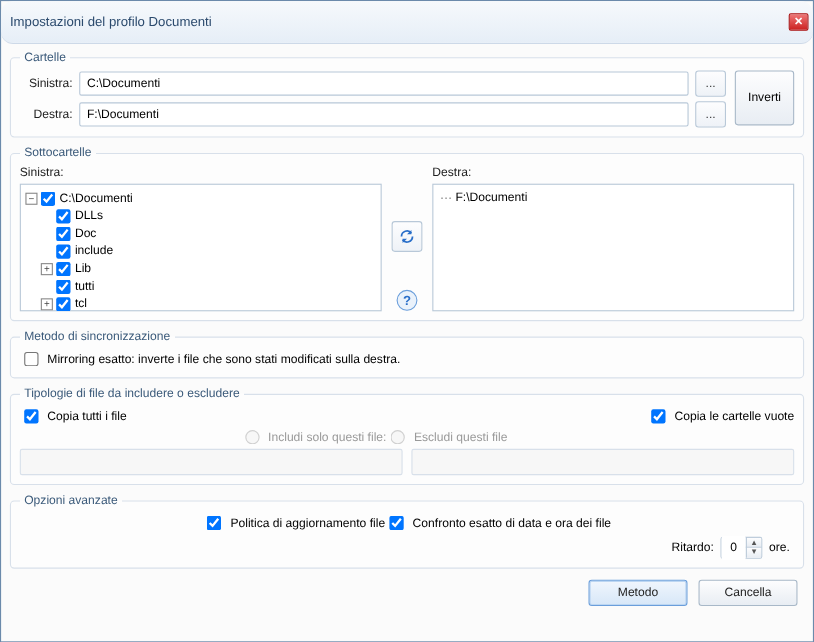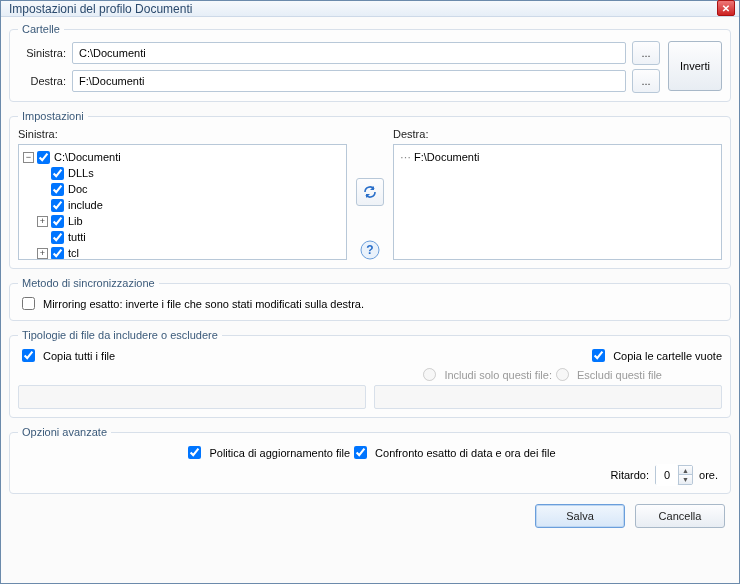--- a/index.html
+++ b/index.html
@@ -15,26 +15,27 @@
   }
   .window {
     border: 1px solid #6b8aab;
     width: 740px;
     height: 584px;
     background: #fbfbfb;
     display: flex;
     flex-direction: column;
   }
   .titlebar {
-    height: 16px;
+    height: 39px;
     background: linear-gradient(#f6f9fc, #e6eef7);
     border-bottom: 1px solid #cdd9e8;
     display: flex;
-    align-items: flex-end;
+    align-items: center;
     padding: 0 4px 0 8px;
+    border-radius: 11px;
   }
   .titlebar .title { flex: 1; color: #2b4a6d; font-size: 12px; }
   .close-btn {
     width: 18px; height: 16px;
     background: linear-gradient(#e77, #c22);
     border: 1px solid #a11;
     border-radius: 2px;
     color: #fff;
     display: flex; align-items: center; justify-content: center;
     font-size: 10px; font-weight: bold;
@@ -186,21 +187,21 @@
             <div class="icon-btn">
                 <span>...</span>
               </div>
           </div>
         </div>
         <button class="inverti-btn">Inverti</button>
       </div>
     </fieldset>
 
     <fieldset>
-      <legend>Impostazioni</legend>
+      <legend>Sottocartelle</legend>
       <div class="sub-row">
         <div style="flex:1;">
           <div class="sub-label">Sinistra:</div>
           <div class="tree-pane">
             <div class="tree-scroll">
               <div class="tree-node">
                 <span class="tree-toggle">−</span>
                 <input type="checkbox" class="tree-check" checked="" style="">
                 <span class="tree-label">C:\Documenti</span>
               </div>
@@ -285,21 +286,21 @@
       <div style="display:flex; justify-content:space-between;">
         <label class="check-line">
             <input type="checkbox" checked="" style="">
             <span>Copia tutti i file</span>
           </label>
         <label class="check-line">
             <input type="checkbox" checked="" style="">
             <span>Copia le cartelle vuote</span>
           </label>
       </div>
-      <div style="display:flex; justify-content:flex-end; padding:2px 0;">
+      <div style="display:flex; justify-content:center; padding:2px 0;">
         <label class="check-line disabled">
             <input type="radio" disabled="" style="">
             <span>Includi solo questi file:</span>
           </label>
         <label class="check-line disabled" style="margin-right:60px;">
             <input type="radio" disabled="" style="">
             <span>Escludi questi file</span>
           </label>
       </div>
       <div class="two-col">
@@ -327,18 +328,18 @@
           <div class="spin-btns">
             <div>▲</div>
             <div>▼</div>
           </div>
         </div>
         <span>ore.</span>
       </div>
     </fieldset>
 
     <div class="footer">
-      <button class="btn primary">Salva</button>
+      <button class="btn primary">Metodo</button>
       <button class="btn">Cancella</button>
     </div>
 
   </div>
 </div>
 
 </body></html>

